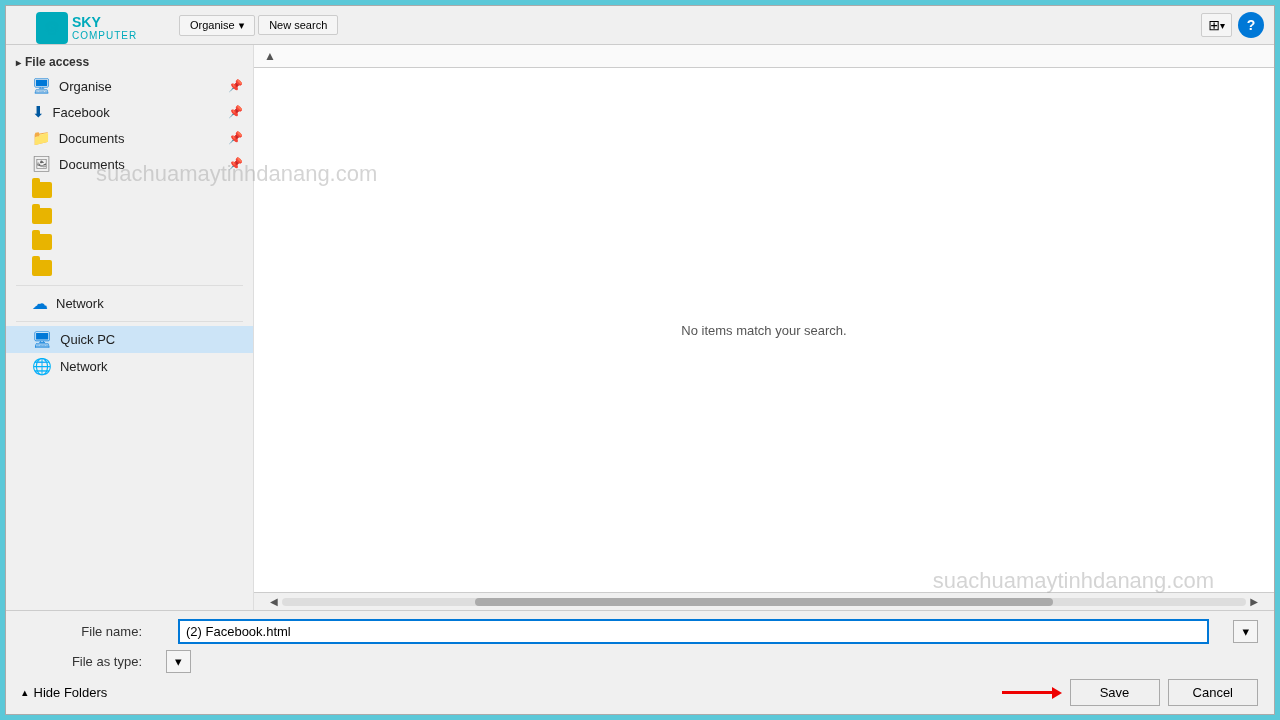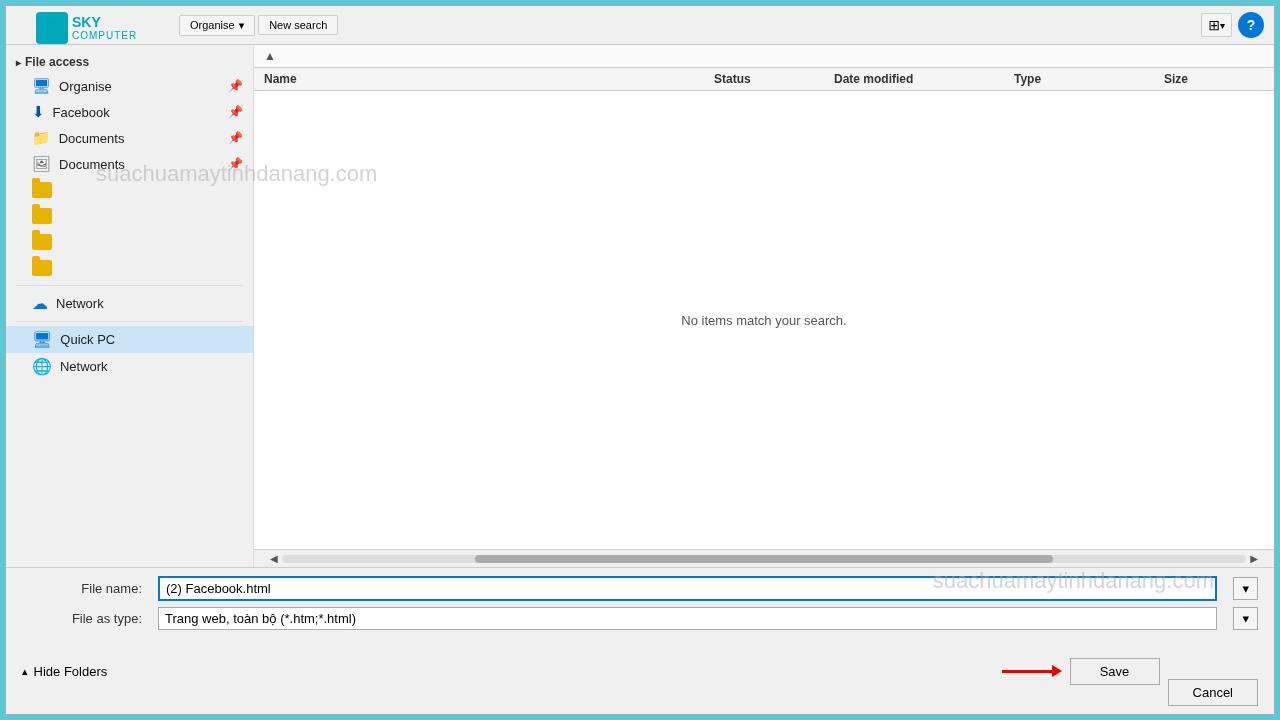--- a/index.html
+++ b/index.html
@@ -220,36 +220,37 @@
     
     .bottom-bar {
       background: #f0f0f0;
       border-top: 1px solid #ccc;
       padding: 8px 16px;
     }
     .bottom-row {
       display: flex;
       align-items: center;
       margin-bottom: 6px;
-      gap: 16px;
+      gap: 24px;
     }
     .bottom-label {
       width: 120px;
       text-align: right;
       color: #333;
       font-size: 13px;
       flex-shrink: 0;
     }
     .bottom-input {
       flex: 1;
       padding: 3px 6px;
       border: 2px solid #0078d7;
       background: #fff;
       font-size: 13px;
       outline: none;
+      margin-left: 12px;
     }
     .dropdown-btn {
       padding: 3px 8px;
       border: 1px solid #aaa;
       background: #f5f5f5;
       cursor: pointer;
     }
     .action-row {
       display: flex;
       align-items: center;
@@ -273,21 +274,20 @@
     .cancel-btn {
       padding: 5px 24px;
       background: #f0f0f0;
       border: 1px solid #aaa;
       cursor: pointer;
       font-size: 13px;
       min-width: 90px;
       display: flex;
       align-items: center;
       justify-content: center;
-      margin-top: 43px;
     }
     .hide-folders-row {
       display: flex;
       align-items: center;
       gap: 6px;
       padding: 2px 0;
       cursor: pointer;
     }
     
     .save-arrow {
@@ -464,27 +464,20 @@
         <span>Network</span>
       </div>
     </div>
 
     <div class="content">
 
       <div class="content-header">
         <span class="up-arrow">▲</span>
       </div>
 
-      <div class="column-headers">
-        <div class="col-name">Name</div>
-        <div class="col-status">Status</div>
-        <div class="col-date">Date modified</div>
-        <div class="col-type">Type</div>
-        <div class="col-size">Size</div>
-      </div>
 
       <div class="content-body">
         <span>No items match your search.</span>
       </div>
 
       <div class="scrollbar-area">
         <span class="scroll-left">◀</span>
         <div class="scrollbar-track">
           <div class="scrollbar-thumb"></div>
         </div>
@@ -496,23 +489,20 @@
   <div class="bottom-bar">
 
     <div class="bottom-row">
       <label class="bottom-label">File name:</label>
       <input class="bottom-input" type="text" value="(2) Facebook.html" style="">
       <div class="dropdown-btn">▾</div>
     </div>
 
     <div class="bottom-row">
       <label class="bottom-label">File as type:</label>
-      <div class="bottom-input" style="display:flex;align-items:center;border:1px solid #aaa;padding:3px 6px;">
-        <span>Trang web, toàn bộ (*.htm;*.html)</span>
-      </div>
       <div class="dropdown-btn">▾</div>
     </div>
 
     <div class="action-row">
 
       <div class="hide-folders-row">
         <span style="font-size:11px;">▴</span>
         <span>Hide Folders</span>
       </div>
       <div style="flex:1;"></div>

